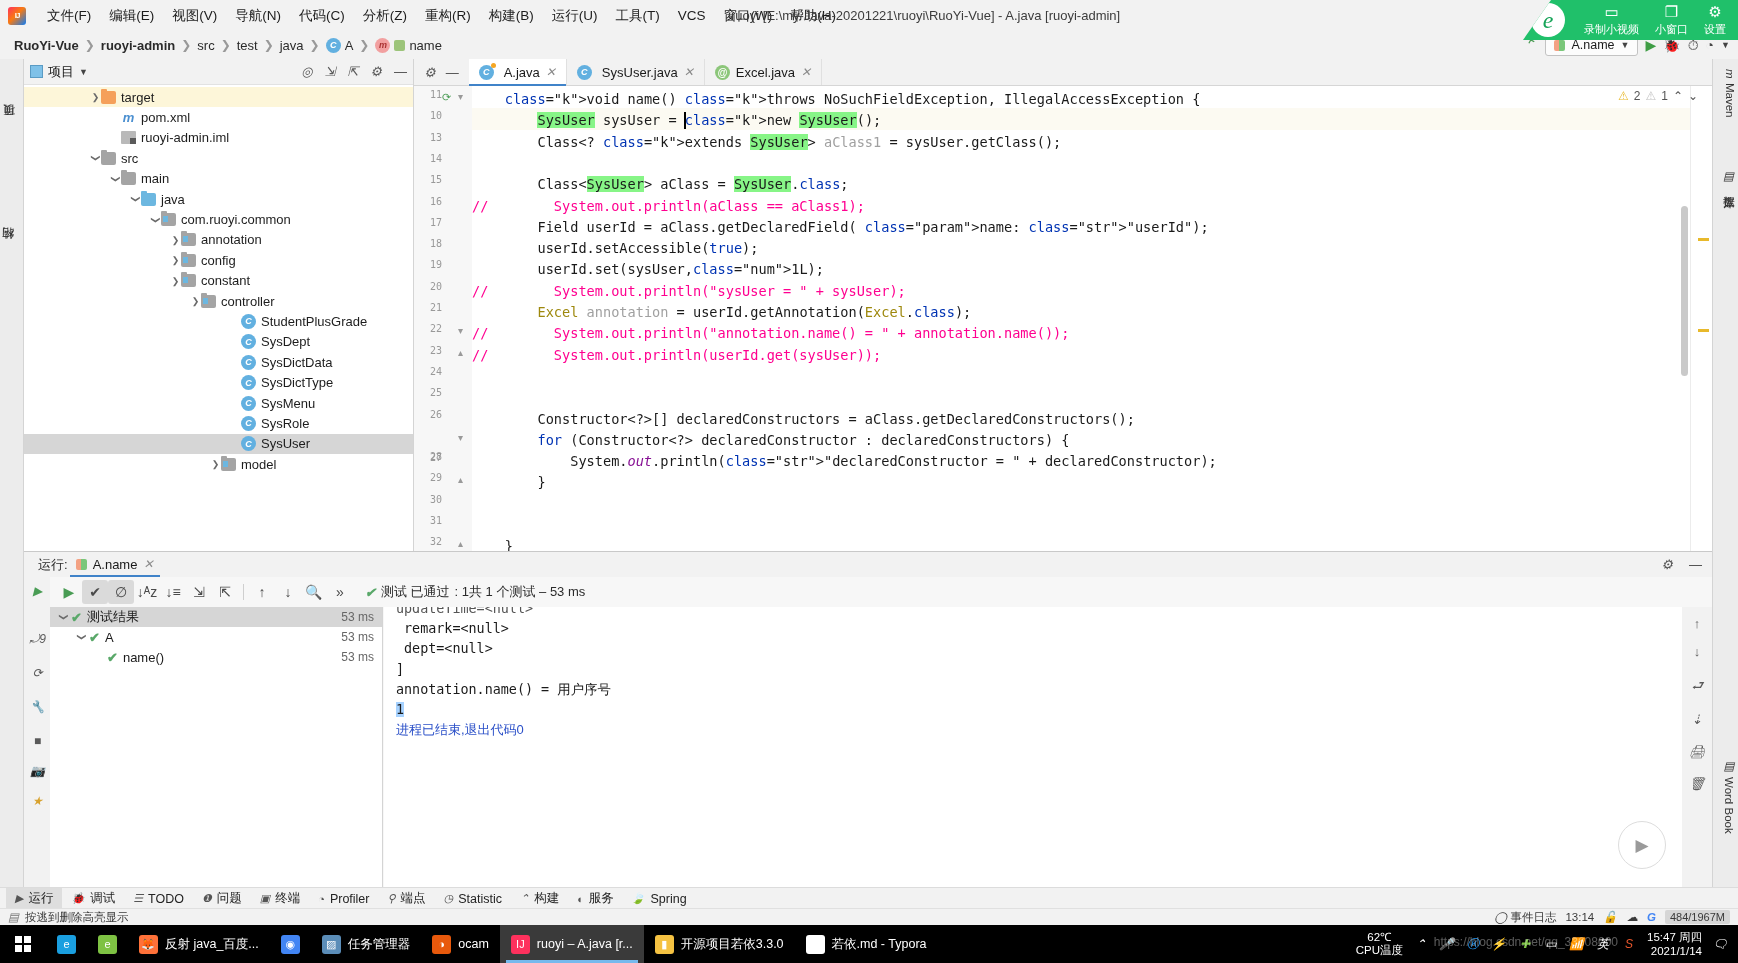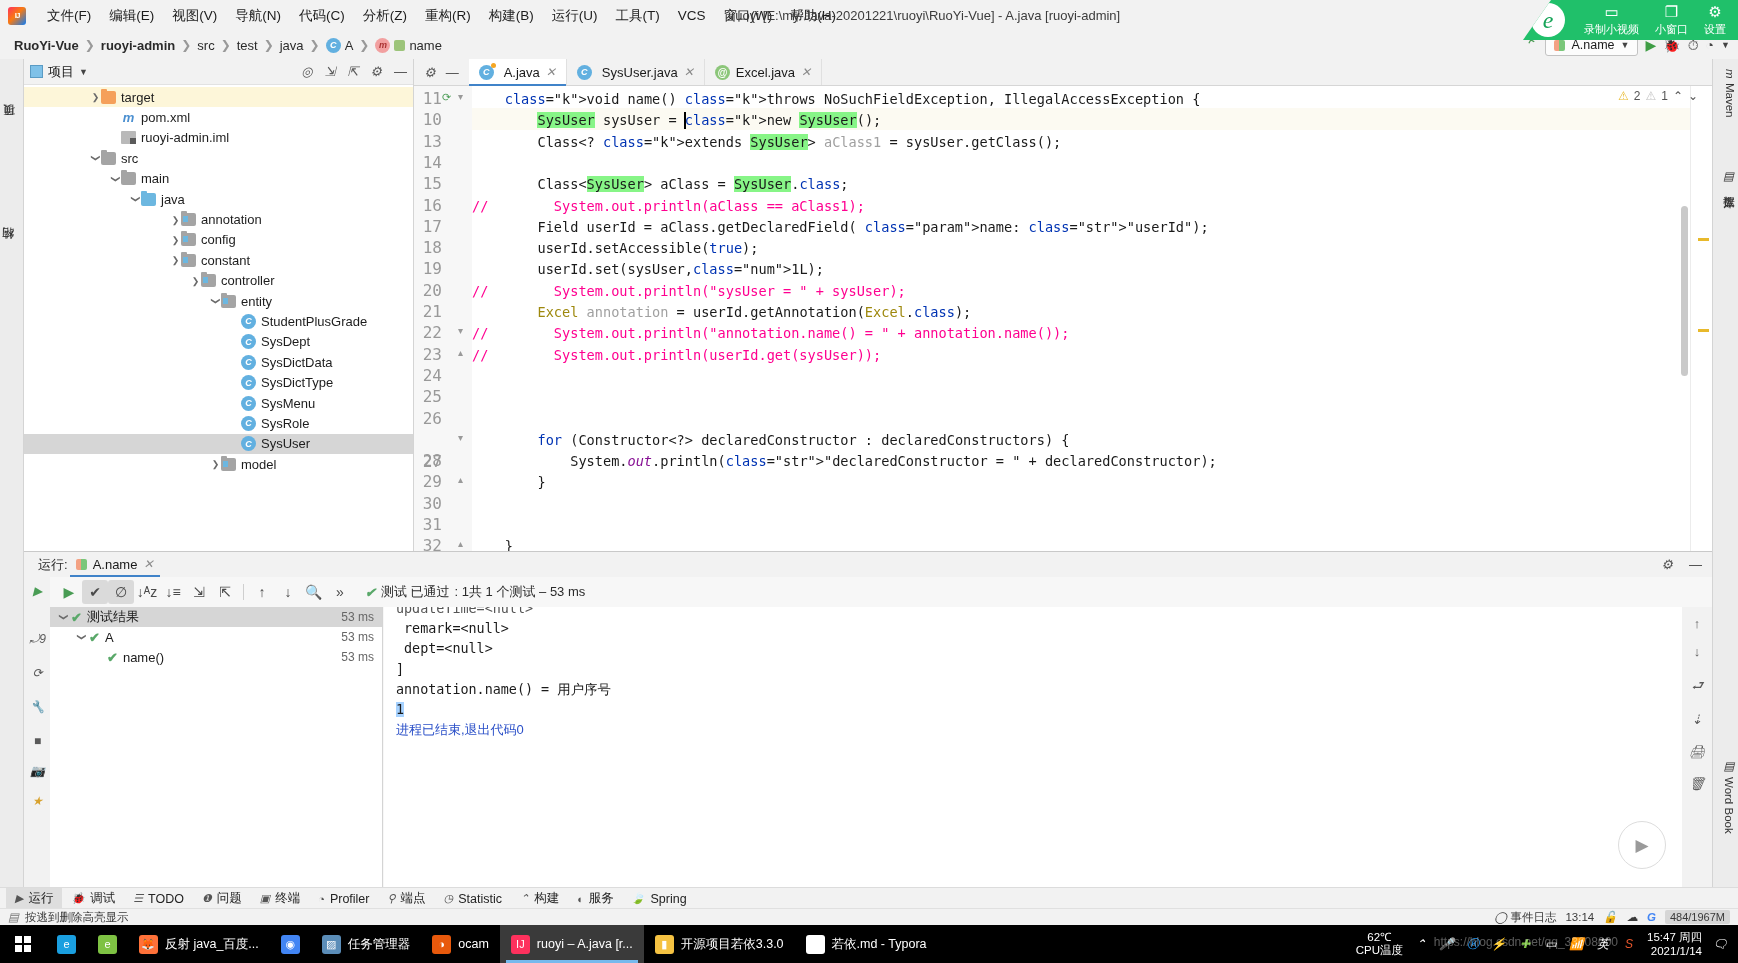--- a/index.html
+++ b/index.html
@@ -128,21 +128,21 @@
   .etab.active::after{ content:""; position:absolute; left:0; right:0; bottom:-1px; height:2px; background:#4083c9;}
   .etab .x{ color:#8a8a8a; font-size:12px; }
   .ic-at{ width:15px;height:15px;border-radius:50%;background:#8cc67a;color:#fff;font-size:10px;
      display:inline-flex;align-items:center;justify-content:center;font-weight:bold;}
   .ic-cls-star{ position:relative; }
   .ic-cls-star::after{ content:""; position:absolute; right:-2px; top:-2px; width:5px;height:5px;
      background:#f5a623; border-radius:50%;}
 
   .edwrap{ flex:1; display:flex; background:#ffffff; position:relative; overflow:hidden; }
   .gutter{ width:58px; background:#f7f7f7; flex:none; position:relative; border-right:0;}
-  .glinenum{ position:absolute; right:30px; font-size:16px; color:#999; text-align:right; width:24px;
+  .glinenum{ position:absolute; right:30px; font-size:10px; color:#999; text-align:right; width:24px;
      font-family:"DejaVu Sans Mono", monospace;}
   .gicon{ position:absolute; font-size:11px; }
   .fold{ position:absolute; right:9px; font-size:10px; color:#9a9a9a; }
 
   .code{ flex:1; position:relative; overflow:hidden; font-family:"DejaVu Sans Mono", monospace;
      font-size:13.6px; line-height:21.3px; padding-top:3px;}
   .cl{ position:absolute; left:0; white-space:pre; }
   .hl-line{ position:absolute; left:0; right:0; height:21.3px; background:#fcfaf2; }
   .caret-i{ position:absolute; width:1.5px; background:#000; height:17px;}
   .k{ color:#0033b3; }
@@ -371,44 +371,44 @@
           <div class="trow" style="padding-left: 86px;">
             <span class="arw d"></span>
             <i class="fi folder"></i>
             <span class="tlabel">main</span>
           </div>
           <div class="trow" style="padding-left: 106px;">
             <span class="arw d"></span>
             <i class="fi folder blue"></i>
             <span class="tlabel">java</span>
           </div>
+          <div class="trow" style="padding-left: 126px;">
+            <span class="arw d"></span>
+            <i class="fi folder pkg-dot"></i>
+            <span class="tlabel">com.ruoyi.common</span>
+          </div>
           <div class="trow" style="padding-left: 146px;">
             <span class="arw r"></span>
             <i class="fi folder pkg-dot"></i>
             <span class="tlabel">annotation</span>
           </div>
           <div class="trow" style="padding-left: 146px;">
             <span class="arw r"></span>
             <i class="fi folder pkg-dot"></i>
             <span class="tlabel">config</span>
           </div>
           <div class="trow" style="padding-left: 146px;">
             <span class="arw r"></span>
             <i class="fi folder pkg-dot"></i>
             <span class="tlabel">constant</span>
           </div>
           <div class="trow" style="padding-left: 166px;">
             <span class="arw r"></span>
             <i class="fi folder pkg-dot"></i>
             <span class="tlabel">controller</span>
-          </div>
-          <div class="trow" style="padding-left: 186px;">
-            <span class="arw d"></span>
-            <i class="fi folder pkg-dot"></i>
-            <span class="tlabel">entity</span>
           </div>
           <div class="trow" style="padding-left: 206px;">
             <span class="arw "></span>
             <i class="ci">C</i>
             <span class="tlabel">StudentPlusGrade</span>
           </div>
           <div class="trow" style="padding-left: 206px;">
             <span class="arw "></span>
             <i class="ci">C</i>
             <span class="tlabel">SysDept</span>
@@ -513,20 +513,21 @@
             <div class="cl" style="top: 109.5px;"><span class="cmt2"></span><span class="cmt">//        System.out.println(aClass == aClass1);</span></div>
             <div class="cl" style="top: 130.8px;">        Field userId = aClass.getDeclaredField( <span <span="" class="k">class</span>="param"&gt;name: <span <span="" class="k">class</span>="str"&gt;"userId");</div>
             <div class="cl" style="top: 152.1px;">        userId.setAccessible(<span class="k">true</span>);</div>
             <div class="cl" style="top: 173.4px;">        userId.set(sysUser,<span <span="" class="k">class</span>="num"&gt;1L);</div>
             <div class="cl" style="top: 194.7px;"><span class="cmt2"></span><span class="cmt">//        System.out.println("sysUser = " + sysUser);</span></div>
             <div class="cl" style="top: 216px;">        <span class="anno">Excel</span> <span class="gry">annotation</span> = userId.getAnnotation(<span class="anno">Excel</span>.<span class="k">class</span>);</div>
             <div class="cl" style="top: 237.3px;"><span class="cmt2"></span><span class="cmt">//        System.out.println("annotation.name() = " + annotation.name());</span></div>
             <div class="cl" style="top: 258.6px;"><span class="cmt2"></span><span class="cmt">//        System.out.println(userId.get(sysUser));</span></div>
             <div class="cl" style="top: 279.9px;"></div>
             <div class="cl" style="top: 301.2px;"></div>
+            <div class="cl" style="top: 322.5px;">        Constructor&lt;?&gt;[] declaredConstructors = aClass.getDeclaredConstructors();</div>
             <div class="cl" style="top: 343.8px;">        <span class="k">for</span> (Constructor&lt;?&gt; declaredConstructor : declaredConstructors) {</div>
             <div class="cl" style="top: 365.1px;">            System.<span class="fld">out</span>.println(<span <span="" class="k">class</span>="str"&gt;"declaredConstructor = " + declaredConstructor);</div>
             <div class="cl" style="top: 386.4px;">        }</div>
             <div class="cl" style="top: 407.7px;"></div>
             <div class="cl" style="top: 429px;"></div>
             <div class="cl" style="top: 450.3px;">    }</div>
             <div class="caret-i" style="left: 212px; top: 26.3px;"></div>
           </div>
         <div class="inspect">
           <span class="warn-tri">⚠</span>

